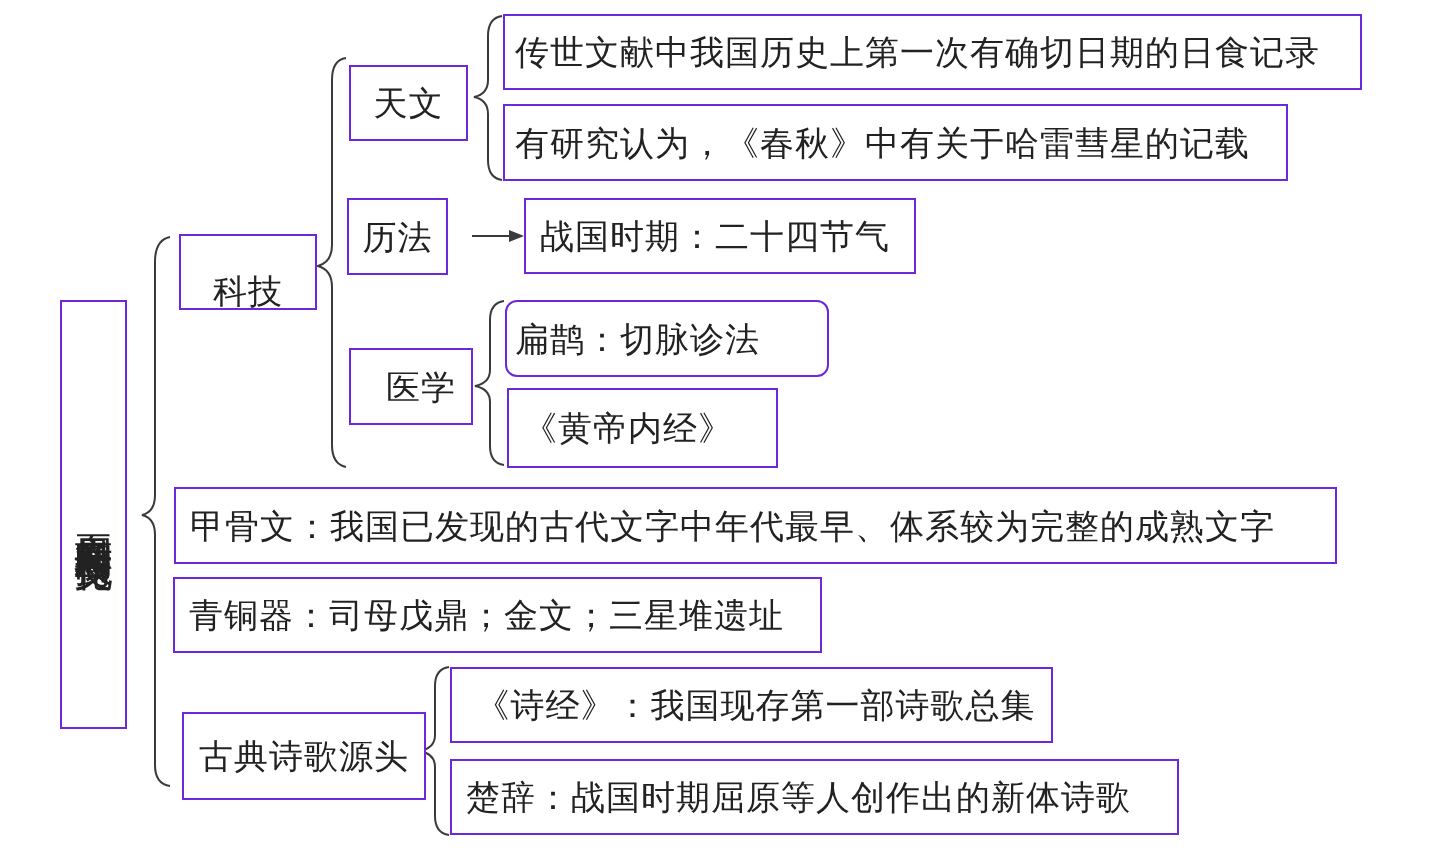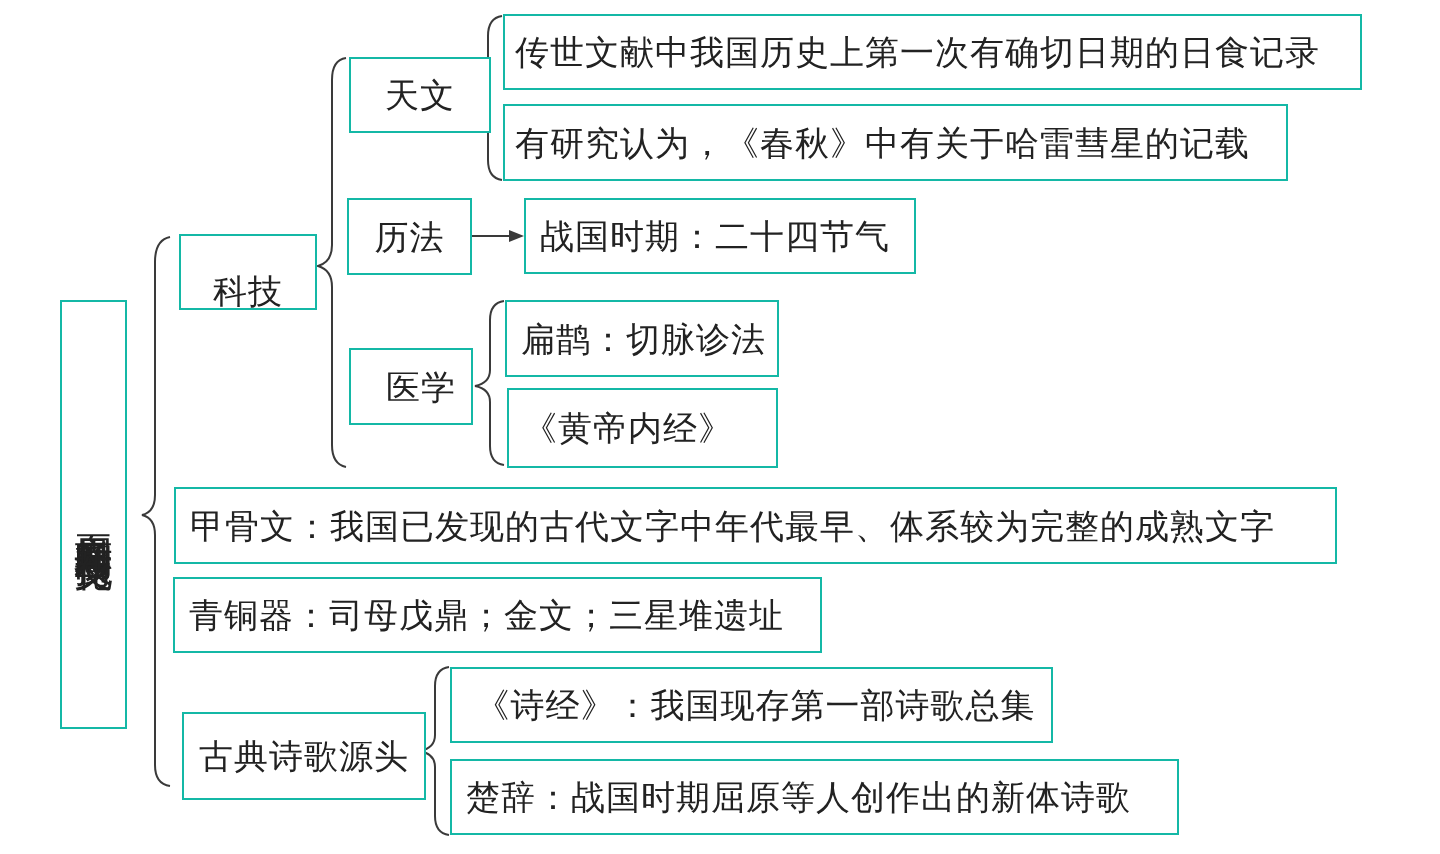--- a/index.html
+++ b/index.html
@@ -4,21 +4,21 @@
 <style>
   html, body { margin: 0; padding: 0; }
   body {
     width: 1440px; height: 854px; position: relative; overflow: hidden;
     background: #ffffff;
     font-family: "DejaVu Serif", "Liberation Serif", serif;
     color: #222222;
   }
   .box {
     position: absolute;
-    border: 2px solid #14b8a6;
+    border: 2px solid #6d28d9;
     box-sizing: border-box;
     background: #ffffff;
     display: flex; align-items: center;
     font-size: 34px;
     line-height: 1;
     white-space: nowrap;
     letter-spacing: 1px;
     padding-left: 10px;
   }
   .center { justify-content: center; padding-left: 0; }
@@ -53,41 +53,41 @@
 </svg>
 
 <div class="box vertical" style="left:60px; top:300px; width:67px; height:429px;">
   <span>夏商周时期的科技与文化</span>
 </div>
 
 <div class="box center" style="left:179px; top:234px; width:138px; height:76px;align-items:flex-end;">
   <span>科技</span>
 </div>
 
-<div class="box center" style="left:349px; top:57px; width:142px; height:76px;">
+<div class="box center" style="left:349px; top:65px; width:119px; height:76px;">
   <span>天文</span>
 </div>
 <div class="box" style="left:503px; top:14px; width:859px; height:76px;">
   <span>传世文献中我国历史上第一次有确切日期的日食记录</span>
 </div>
 <div class="box" style="left:503px; top:104px; width:785px; height:77px;">
   <span>有研究认为，《春秋》中有关于哈雷彗星的记载</span>
 </div>
 
-<div class="box center" style="left:347px; top:198px; width:125px; height:77px;">
+<div class="box center" style="left:347px; top:198px; width:101px; height:77px;">
   <span>历法</span>
 </div>
 <div class="box" style="left:524px; top:198px; width:392px; height:76px; padding-left:14px;">
   <span>战国时期：二十四节气</span>
 </div>
 
 <div class="box center" style="left:349px; top:348px; width:124px; height:77px;padding-left:20px;">
   <span>医学</span>
 </div>
-<div class="box" style="left:505px; top:300px; width:274px; height:77px; padding-left:14px;">
+<div class="box" style="left:505px; top:300px; width:324px; height:77px; padding-left:8px;border-radius:12px;">
   <span>扁鹊：切脉诊法</span>
 </div>
 <div class="box" style="left:507px; top:388px; width:271px; height:80px; padding-left:14px;">
   <span>《黄帝内经》</span>
 </div>
 
 <div class="box" style="left:174px; top:487px; width:1163px; height:77px; padding-left:14px;text-align:center;">
   <span>甲骨文：我国已发现的古代文字中年代最早、体系较为完整的成熟文字</span>
 </div>
 

